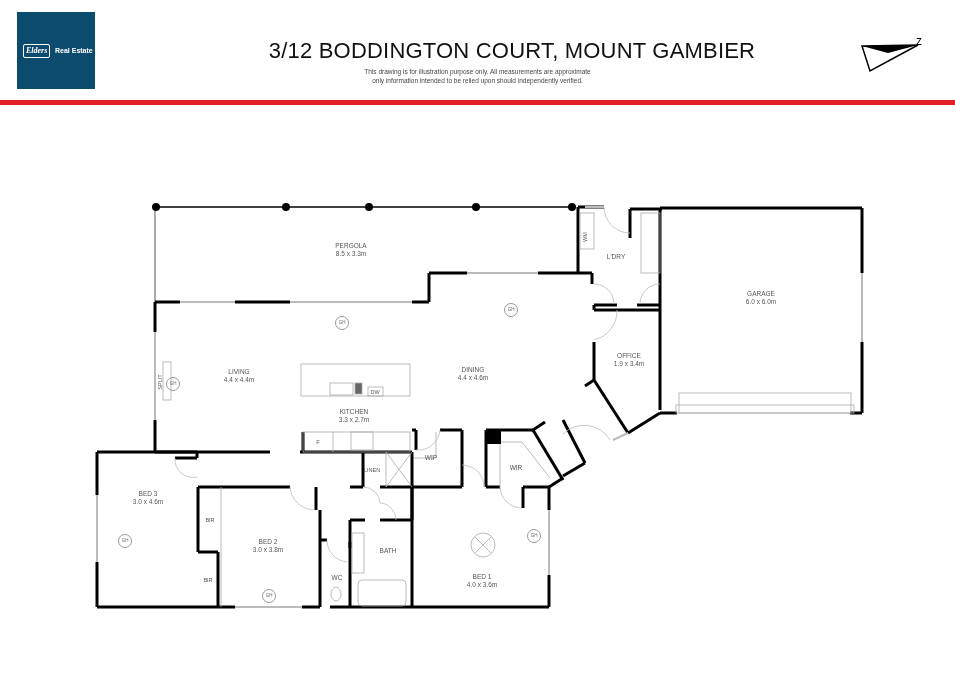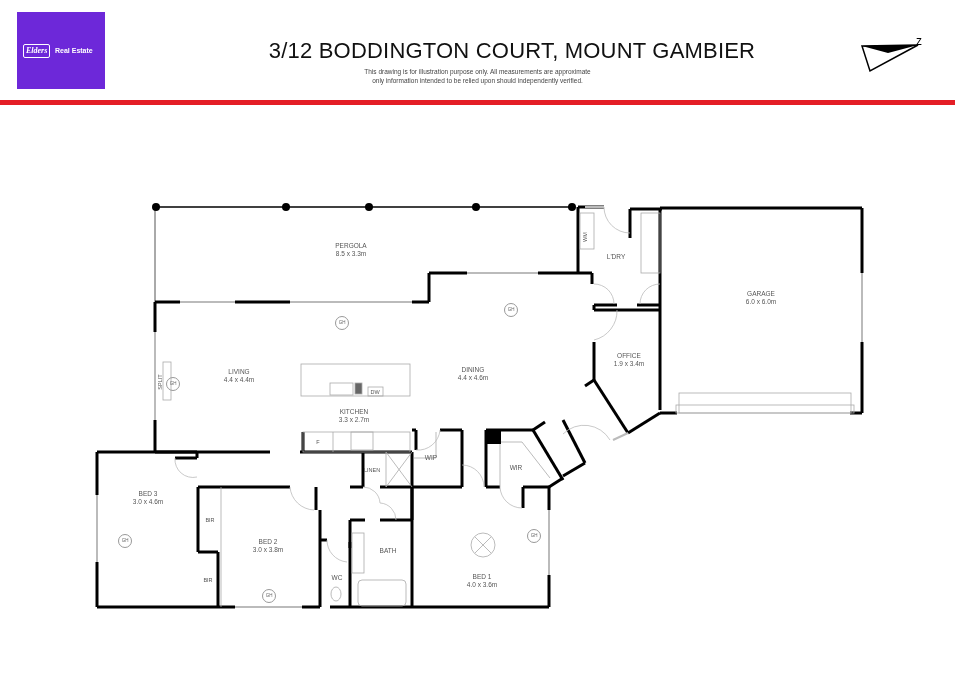--- a/index.html
+++ b/index.html
@@ -1,17 +1,17 @@
 <!DOCTYPE html>
 <html><head>
 <meta charset="utf-8">
 <style>
   html, body { margin:0; padding:0; background:#ffffff; }
   body { width:955px; height:675px; position:relative; overflow:hidden; font-family:"Liberation Sans", sans-serif; }
-  .logo { position:absolute; left:17px; top:12px; width:88px; height:77px; background:#6d28d9; }
+  .logo { position:absolute; left:17px; top:12px; width:78px; height:77px; background:#0c4a6e; }
   .logo-badge { position:absolute; left:6px; top:32px; height:12px; border:1px solid #fff; border-radius:2px; padding:0 2px; color:#fff; font-style:italic; font-weight:bold; font-size:8px; line-height:12px; font-family:"Liberation Serif", serif; }
   .logo-text { position:absolute; left:38px; top:33px; color:#fff; font-size:7px; font-weight:bold; line-height:12px; white-space:nowrap; }
   .title { position:absolute; left:0; width:1024px; top:38px; text-align:center; font-size:22px; color:#111; letter-spacing:0.2px; }
   .disclaimer { position:absolute; left:0; width:955px; top:68px; text-align:center; font-size:6.5px; color:#444; line-height:8.5px; }
   .disclaimer span { display:block; }
   .compass { position:absolute; left:860px; top:33px; width:70px; height:40px; }
   .redbar { position:absolute; left:0; top:100px; width:955px; height:5px; background:#e41e26; }
   svg.plan { position:absolute; left:0; top:0; }
   .lbl { position:absolute; font-size:6.5px; color:#555; text-align:center; line-height:8px; white-space:nowrap; transform:translateX(-50%); }
   .small { position:absolute; font-size:5.5px; color:#555; white-space:nowrap; transform:translate(-50%,-50%); }

